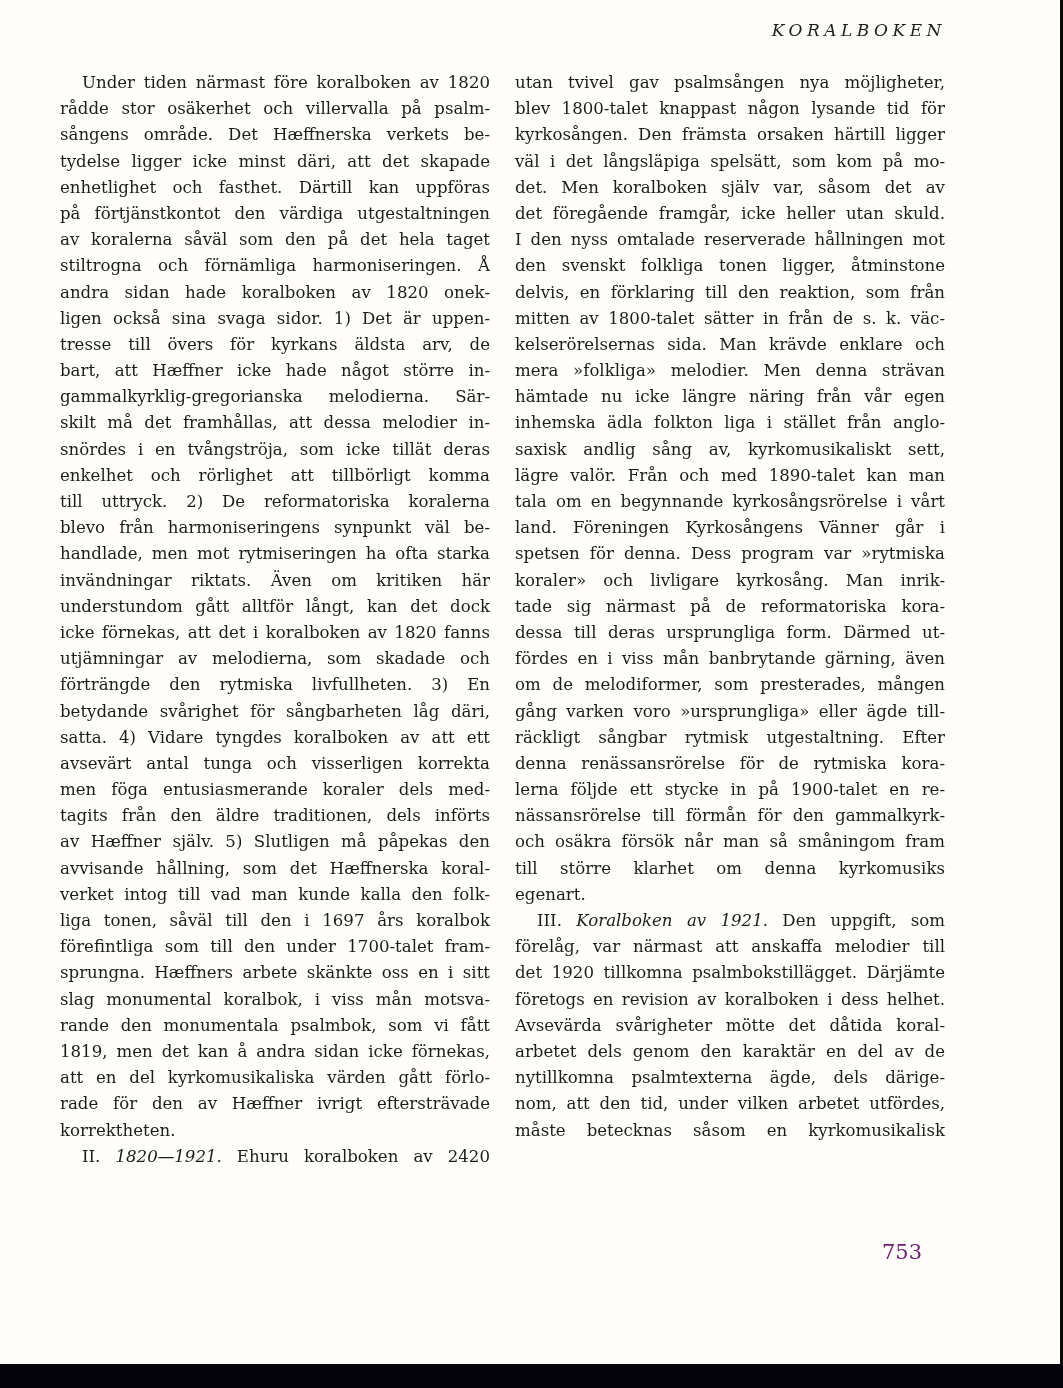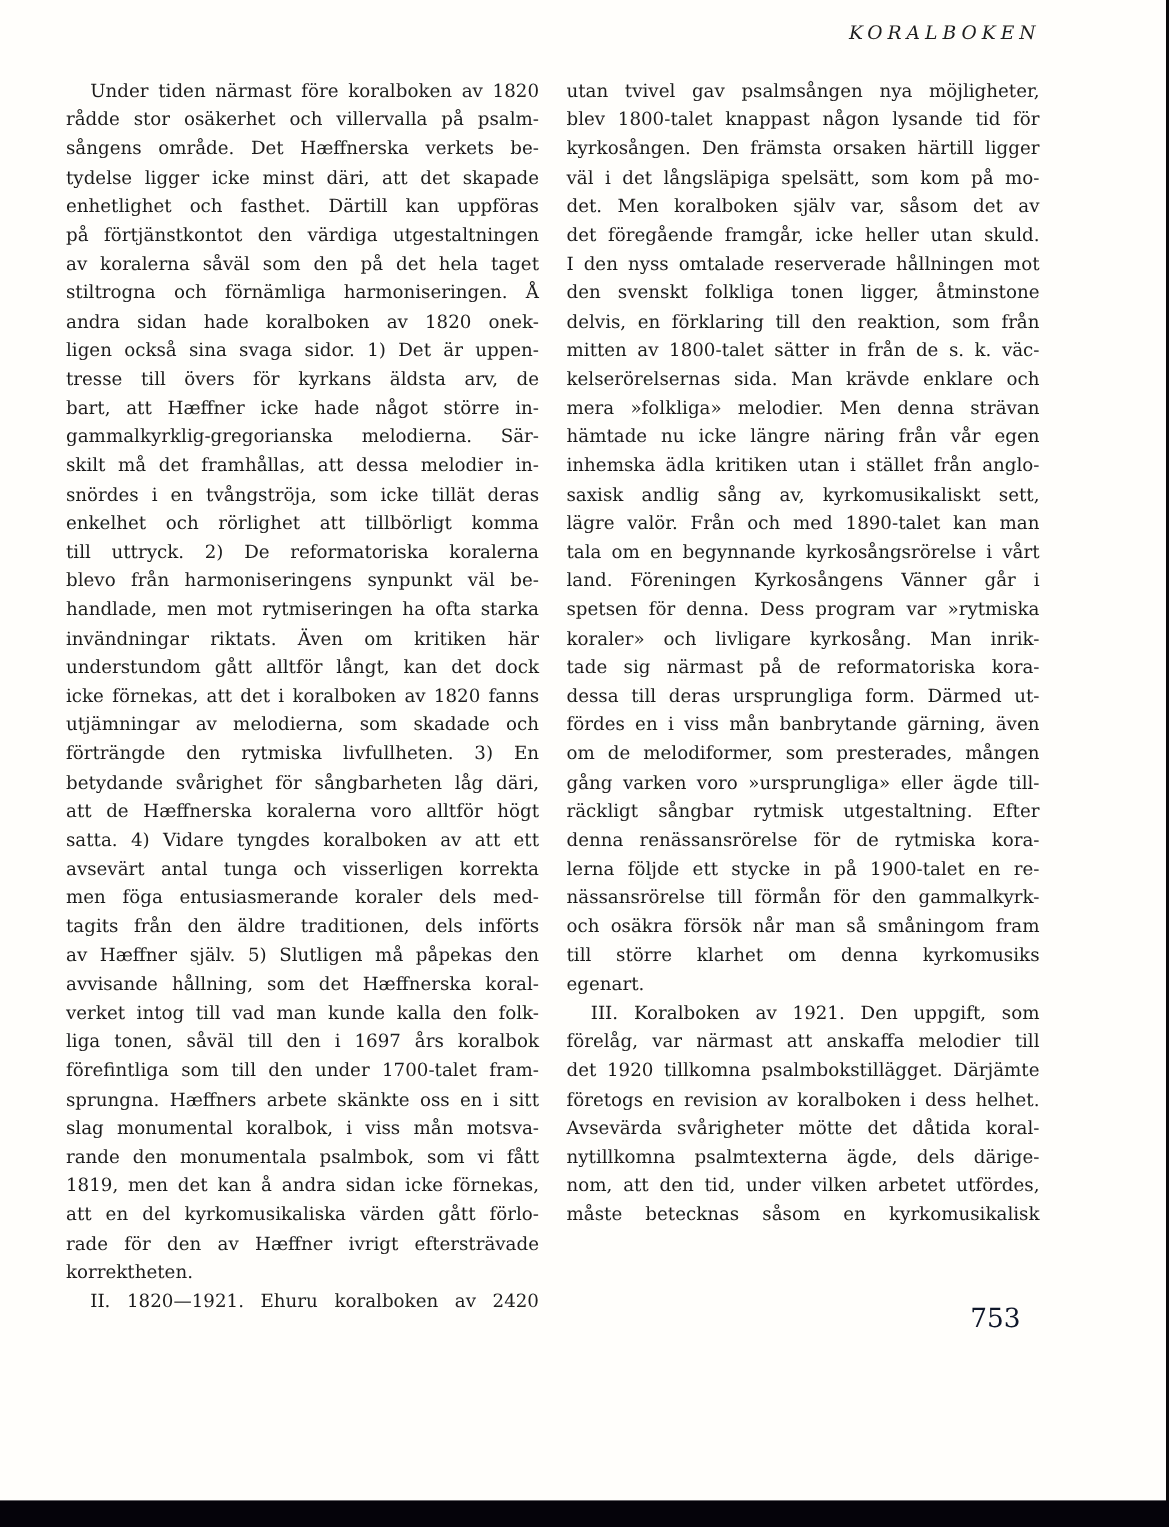--- a/index.html
+++ b/index.html
@@ -18,23 +18,23 @@
     }
     .col {
       position: absolute; top: 70px; width: 430px;
       font-size: 16.6px; line-height: 26.2px;
     }
     .col.left { left: 60px; }
     .col.right { left: 515px; top: 70px; }
     .line { display: block; white-space: nowrap; text-align: justify; text-align-last: justify; height: 26.2px; }
     .line.last { text-align-last: left; }
     .line.indent { padding-left: 22px; }
-    .it { }
+    .it { font-style: italic; }
     .page-number {
-      position: absolute; top: 1184px; left: 882px; font-size: 24px; color: #0f172a;
+      position: absolute; top: 1240px; left: 882px; font-size: 21px; color: #701a75;
     }
   </style>
 </head>
 <body>
 
 <div class="page">
   <div class="running-head">KORALBOKEN</div>
 
   <div class="col left" id="left-col">
       <span class="line indent">Under tiden närmast före koralboken av 1820</span>
@@ -55,21 +55,20 @@
       <span class="line">enkelhet och rörlighet att tillbörligt komma</span>
       <span class="line">till uttryck. 2) De reformatoriska koralerna</span>
       <span class="line">blevo från harmoniseringens synpunkt väl be-</span>
       <span class="line">handlade, men mot rytmiseringen ha ofta starka</span>
       <span class="line">invändningar riktats. Även om kritiken här</span>
       <span class="line">understundom gått alltför långt, kan det dock</span>
       <span class="line">icke förnekas, att det i koralboken av 1820 fanns</span>
       <span class="line">utjämningar av melodierna, som skadade och</span>
       <span class="line">förträngde den rytmiska livfullheten. 3) En</span>
       <span class="line">betydande svårighet för sångbarheten låg däri,</span>
-      <span class="line">att de Hæffnerska koralerna voro alltför högt</span>
       <span class="line">satta. 4) Vidare tyngdes koralboken av att ett</span>
       <span class="line">avsevärt antal tunga och visserligen korrekta</span>
       <span class="line">men föga entusiasmerande koraler dels med-</span>
       <span class="line">tagits från den äldre traditionen, dels införts</span>
       <span class="line">av Hæffner själv. 5) Slutligen må påpekas den</span>
       <span class="line">avvisande hållning, som det Hæffnerska koral-</span>
       <span class="line">verket intog till vad man kunde kalla den folk-</span>
       <span class="line">liga tonen, såväl till den i 1697 års koralbok</span>
       <span class="line">förefintliga som till den under 1700-talet fram-</span>
       <span class="line">sprungna. Hæffners arbete skänkte oss en i sitt</span>
@@ -88,21 +87,21 @@
       <span class="line">väl i det långsläpiga spelsätt, som kom på mo-</span>
       <span class="line">det. Men koralboken själv var, såsom det av</span>
       <span class="line">det föregående framgår, icke heller utan skuld.</span>
       <span class="line">I den nyss omtalade reserverade hållningen mot</span>
       <span class="line">den svenskt folkliga tonen ligger, åtminstone</span>
       <span class="line">delvis, en förklaring till den reaktion, som från</span>
       <span class="line">mitten av 1800-talet sätter in från de s. k. väc-</span>
       <span class="line">kelserörelsernas sida. Man krävde enklare och</span>
       <span class="line">mera »folkliga» melodier. Men denna strävan</span>
       <span class="line">hämtade nu icke längre näring från vår egen</span>
-      <span class="line">inhemska ädla kritiken utan i stället från anglo-</span>
+      <span class="line">inhemska ädla folkton liga i stället från anglo-</span>
       <span class="line">saxisk andlig sång av, kyrkomusikaliskt sett,</span>
       <span class="line">lägre valör. Från och med 1890-talet kan man</span>
       <span class="line">tala om en begynnande kyrkosångsrörelse i vårt</span>
       <span class="line">land. Föreningen Kyrkosångens Vänner går i</span>
       <span class="line">spetsen för denna. Dess program var »rytmiska</span>
       <span class="line">koraler» och livligare kyrkosång. Man inrik-</span>
       <span class="line">tade sig närmast på de reformatoriska kora-</span>
       <span class="line">dessa till deras ursprungliga form. Därmed ut-</span>
       <span class="line">fördes en i viss mån banbrytande gärning, även</span>
       <span class="line">om de melodiformer, som presterades, mången</span>
@@ -112,20 +111,21 @@
       <span class="line">lerna följde ett stycke in på 1900-talet en re-</span>
       <span class="line">nässansrörelse till förmån för den gammalkyrk-</span>
       <span class="line">och osäkra försök når man så småningom fram</span>
       <span class="line">till större klarhet om denna kyrkomusiks</span>
       <span class="line last">egenart.</span>
       <span class="line indent"><span>III.</span> <span class="it">Koralboken av 1921.</span> <span>Den uppgift, som</span></span>
       <span class="line">förelåg, var närmast att anskaffa melodier till</span>
       <span class="line">det 1920 tillkomna psalmbokstillägget. Därjämte</span>
       <span class="line">företogs en revision av koralboken i dess helhet.</span>
       <span class="line">Avsevärda svårigheter mötte det dåtida koral-</span>
+      <span class="line">arbetet dels genom den karaktär en del av de</span>
       <span class="line">nytillkomna psalmtexterna ägde, dels därige-</span>
       <span class="line">nom, att den tid, under vilken arbetet utfördes,</span>
       <span class="line">måste betecknas såsom en kyrkomusikalisk</span>
     </div>
 
   <div class="page-number">753</div>
 </div>
 <div class="right-edge"></div>
 <div class="bottom-band"></div>
 

